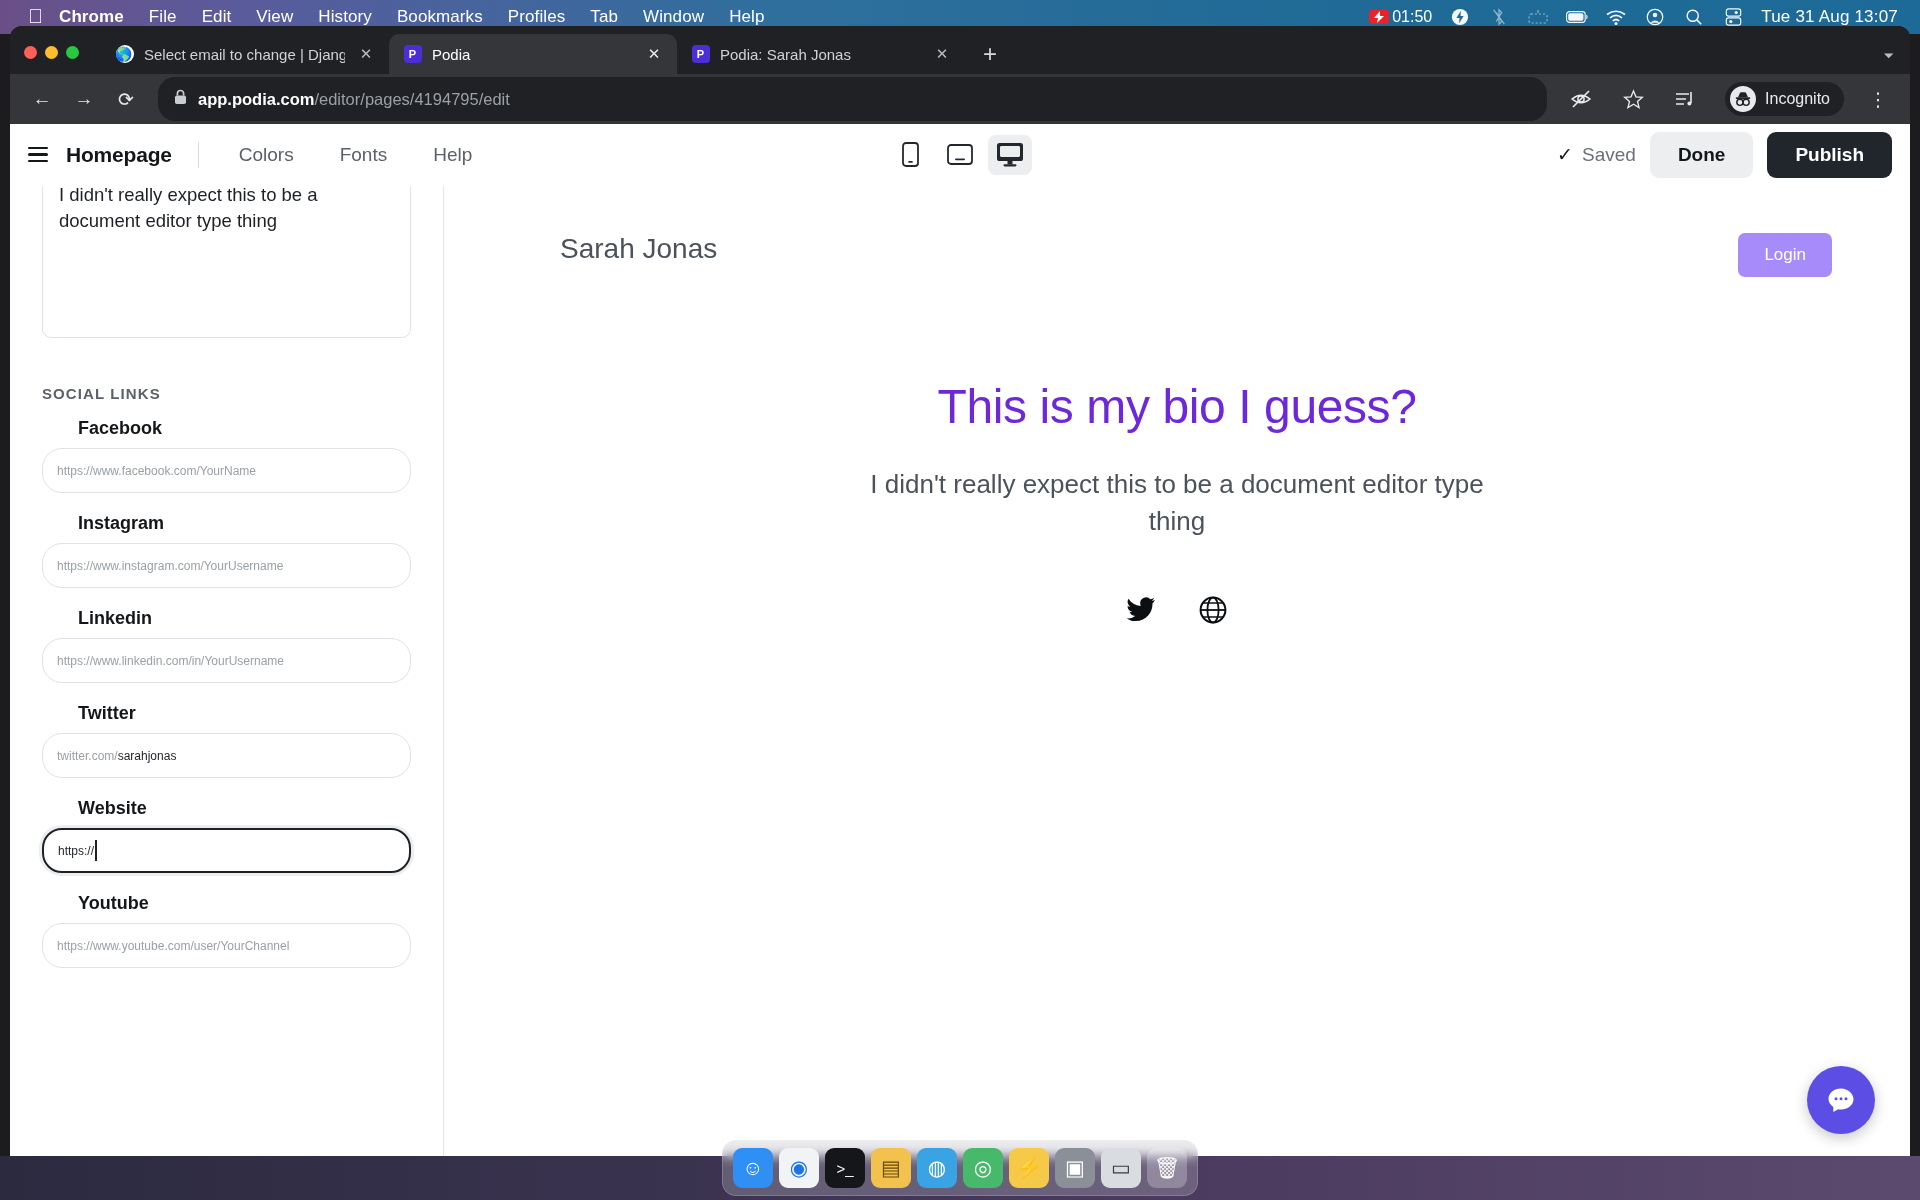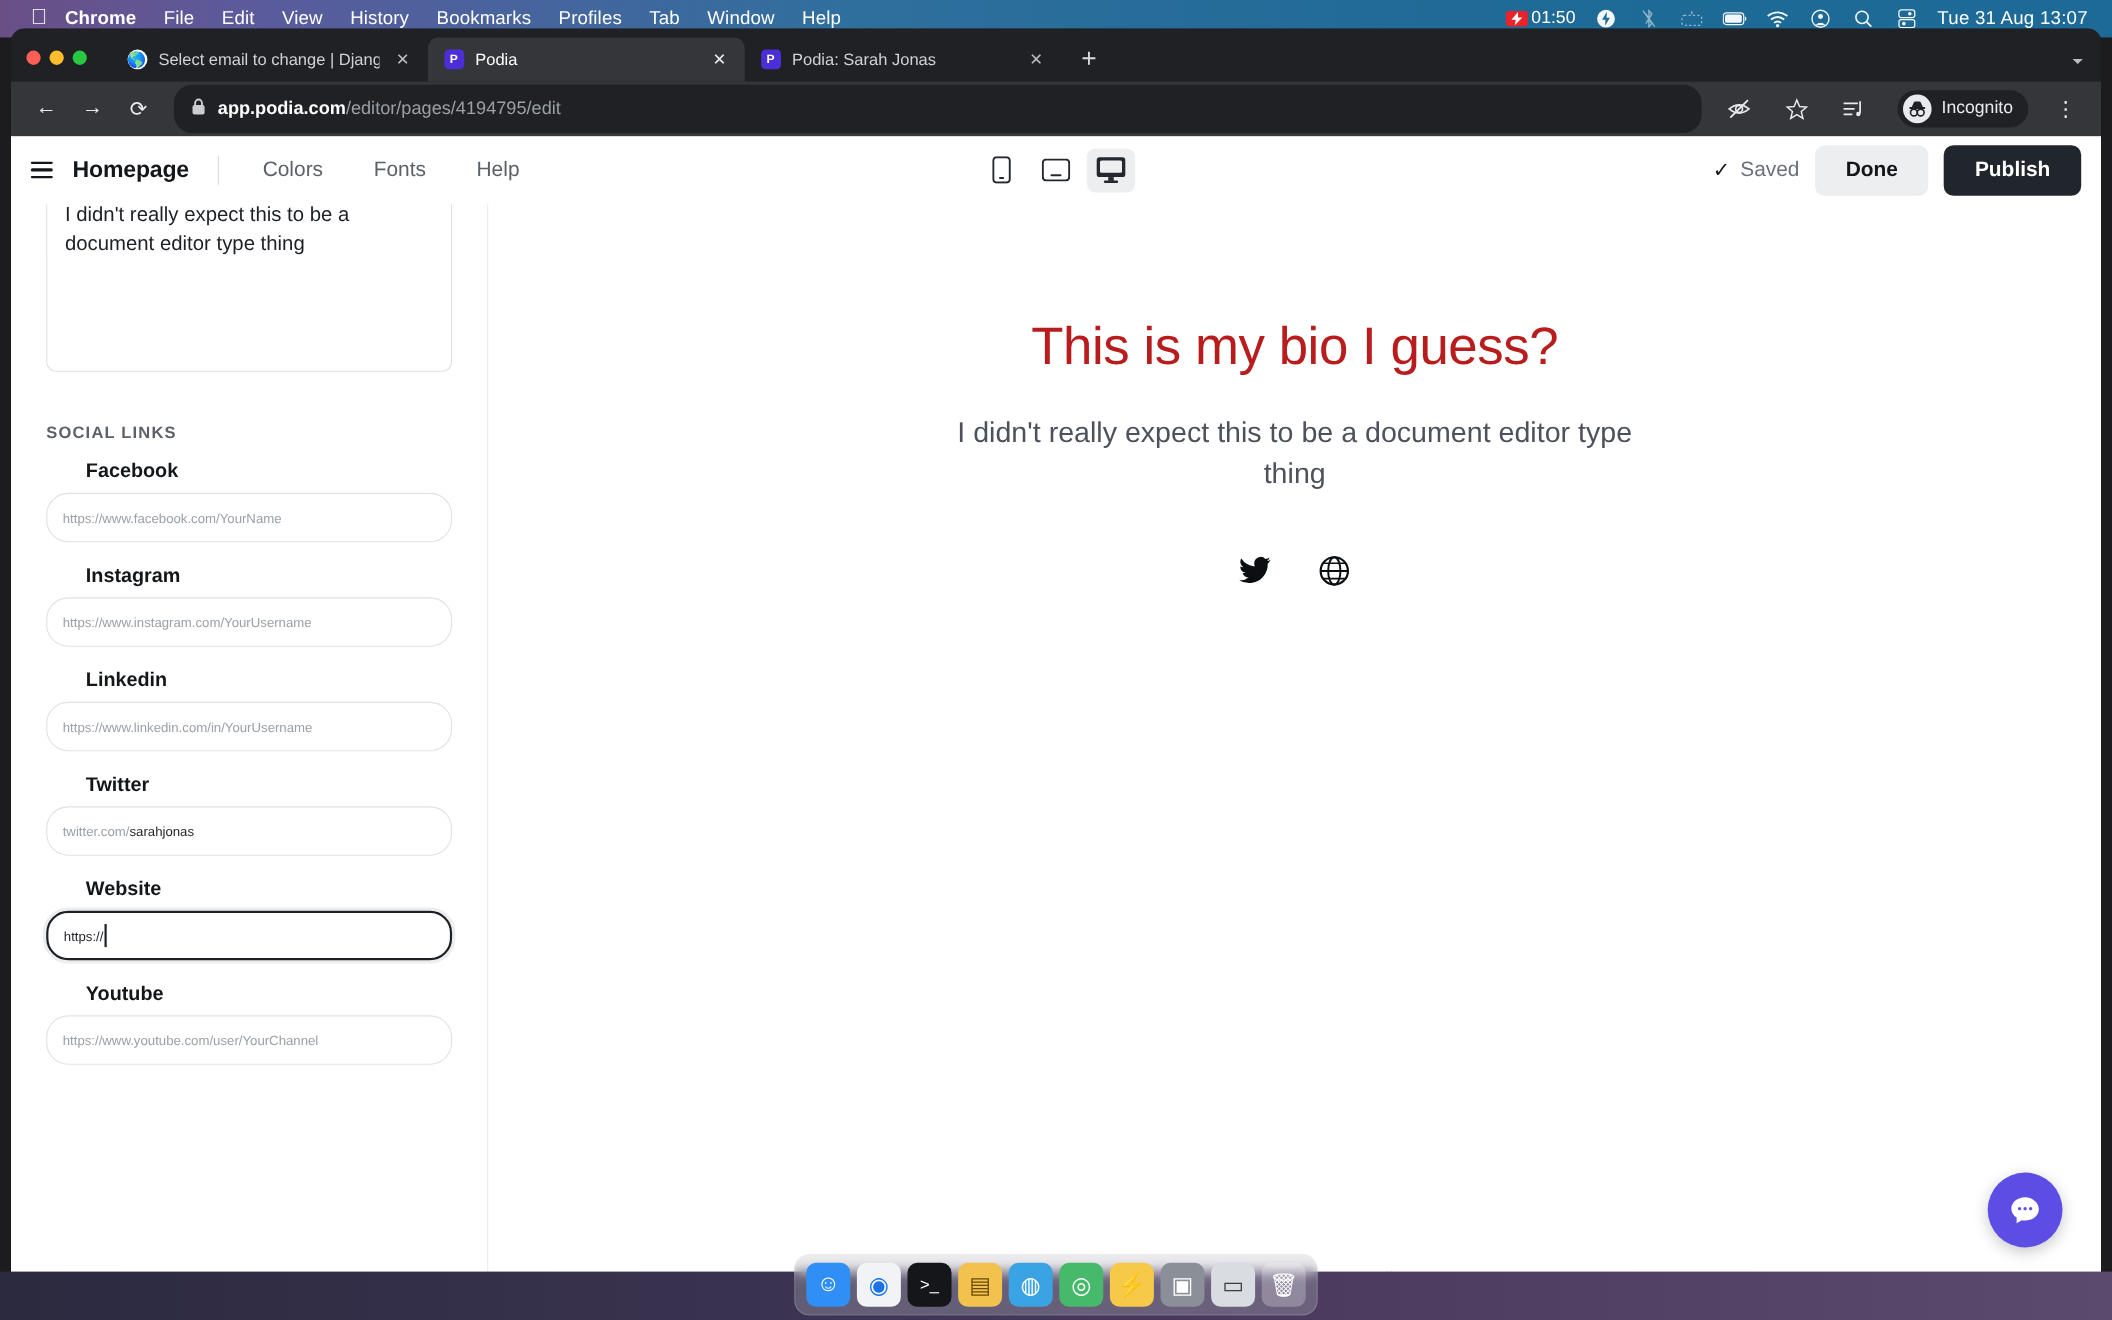--- a/index.html
+++ b/index.html
@@ -206,21 +206,21 @@
 
   
   .preview { flex: 1 1 auto; background: #fff; position: relative; overflow: hidden; }
   .prev-top { display: flex; align-items: flex-start; padding: 47px 78px 0 116px; }
   .prev-brand { font-size: 28px; color: #4c525b; font-weight: 400; }
   .btn-login {
     margin-left: auto; background: #a78bfa; color: #fff;
     font-size: 17px; padding: 12px 26px; border-radius: 7px;
   }
   .prev-center { text-align: center; margin-top: 102px; }
-  .prev-h1 { font-size: 48px; color: #b91c1c; font-weight: 400; letter-spacing: -.4px; }
+  .prev-h1 { font-size: 48px; color: #6d28d9; font-weight: 400; letter-spacing: -.4px; }
   .prev-sub {
     font-size: 26px; color: #4c525b; font-weight: 300;
     margin: 32px auto 0; max-width: 620px; line-height: 1.42;
   }
   .prev-socials { display: flex; justify-content: center; gap: 42px; margin-top: 55px; }
   .soc-icon { width: 30px; height: 30px; display: flex; align-items: center; justify-content: center; }
   .prev-legal {
     position: absolute; left: 551px; top: 968px;
     display: flex; align-items: center; gap: 13px;
     font-size: 19px; color: #9aa0a6;
@@ -513,20 +513,24 @@
             </div>
         </div>
 
         <div class="field">
           <div class="field-label">Youtube</div>
           <div class="field-input">https://www.youtube.com/user/YourChannel</div>
         </div>
       </div>
 
       <div class="preview">
+        <div class="prev-top">
+          <div class="prev-brand">Sarah Jonas</div>
+          <div class="btn-login">Login</div>
+        </div>
 
         <div class="prev-center">
           <div class="prev-h1">This is my bio I guess?</div>
           <div class="prev-sub">I didn't really expect this to be a document editor type thing</div>
           <div class="prev-socials">
             <span class="soc-icon">
               <svg width="30" height="26" viewBox="0 0 30 26">
                   <path d="M29 3.1a11.6 11.6 0 0 1-3.4.95A5.9 5.9 0 0 0 28.2 0.8a11.8 11.8 0 0 1-3.75 1.44A5.9 5.9 0 0 0 14.4 7.6c0 .46.05.9.15 1.33A16.75 16.75 0 0 1 2.4 1.75a5.9 5.9 0 0 0 1.82 7.88 5.85 5.85 0 0 1-2.67-.74v.07a5.9 5.9 0 0 0 4.73 5.79 5.9 5.9 0 0 1-2.66.1 5.9 5.9 0 0 0 5.51 4.1A11.85 11.85 0 0 1 0.6 21.4 16.7 16.7 0 0 0 9.66 24.1c10.87 0 16.82-9 16.82-16.82l-.02-.76A12 12 0 0 0 29 3.1z" fill="#0c0f12"></path>
                 </svg>
             </span>

